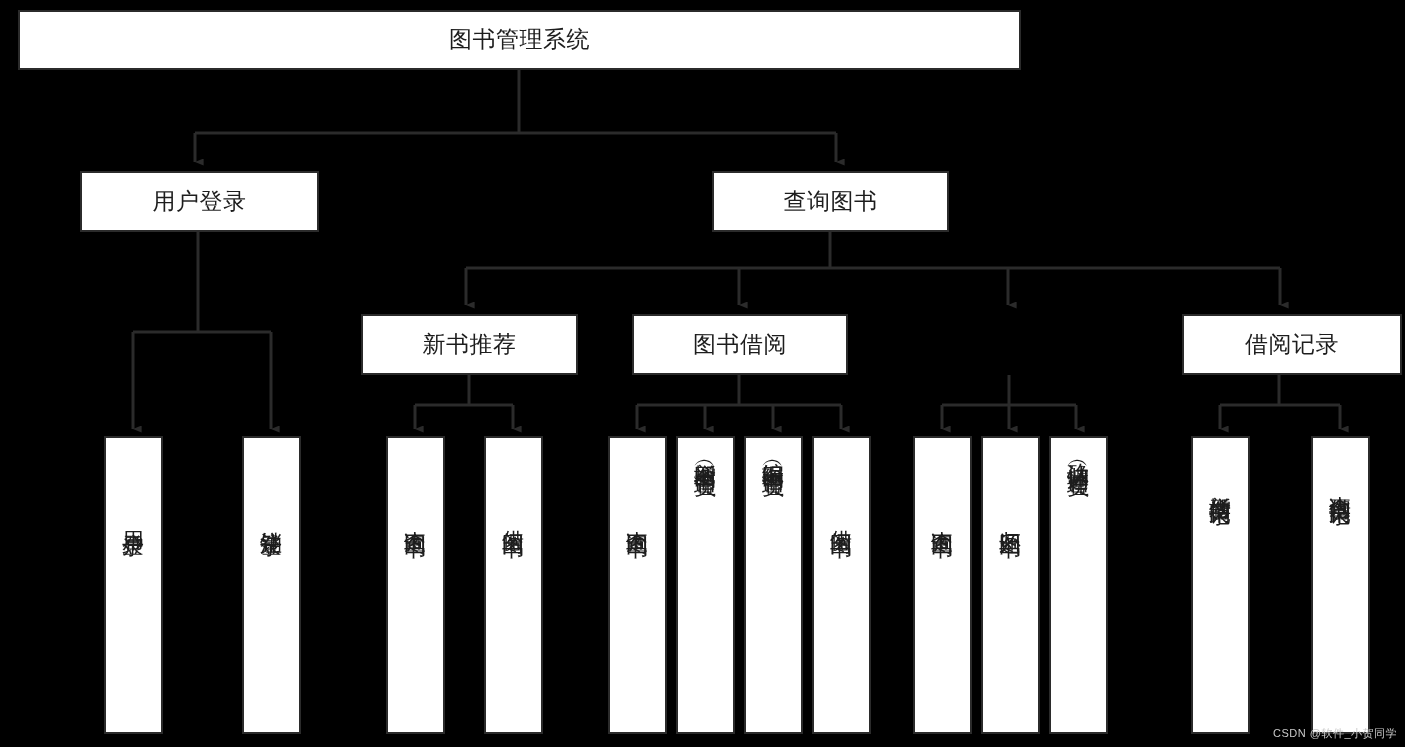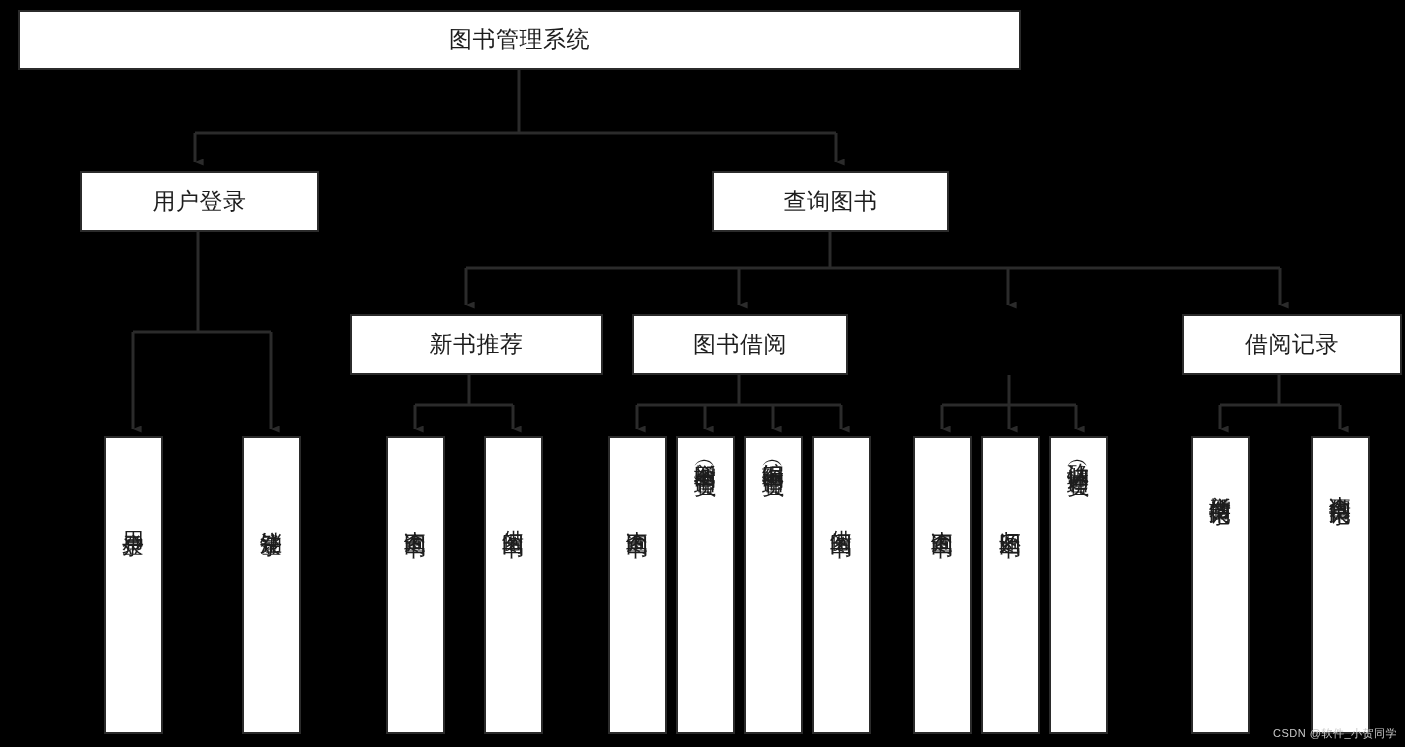--- a/index.html
+++ b/index.html
@@ -124,21 +124,21 @@
     <span class="node-label-h">图书管理系统</span>
   </div>
 
   <div class="node-box" style="left:80px; top:171px; width:239px; height:61px;">
     <span class="node-label-h">用户登录</span>
   </div>
   <div class="node-box" style="left:712px; top:171px; width:237px; height:61px;">
     <span class="node-label-h">查询图书</span>
   </div>
 
-  <div class="node-box" style="left:350px; top:314px; width:253px; height:61px;">
+  <div class="node-box" style="left:361px; top:314px; width:217px; height:61px;">
     <span class="node-label-h">新书推荐</span>
   </div>
   <div class="node-box" style="left:632px; top:314px; width:216px; height:61px;align-items:center;">
     <span class="node-label-h">图书借阅</span>
   </div>
   <div class="node-box" style="left:1182px; top:314px; width:220px; height:61px;">
     <span class="node-label-h">借阅记录</span>
   </div>
 
   <div class="node-box leaf-box" style="left:104px; top:436px; width:59px; height:298px; padding-top:75px;">

